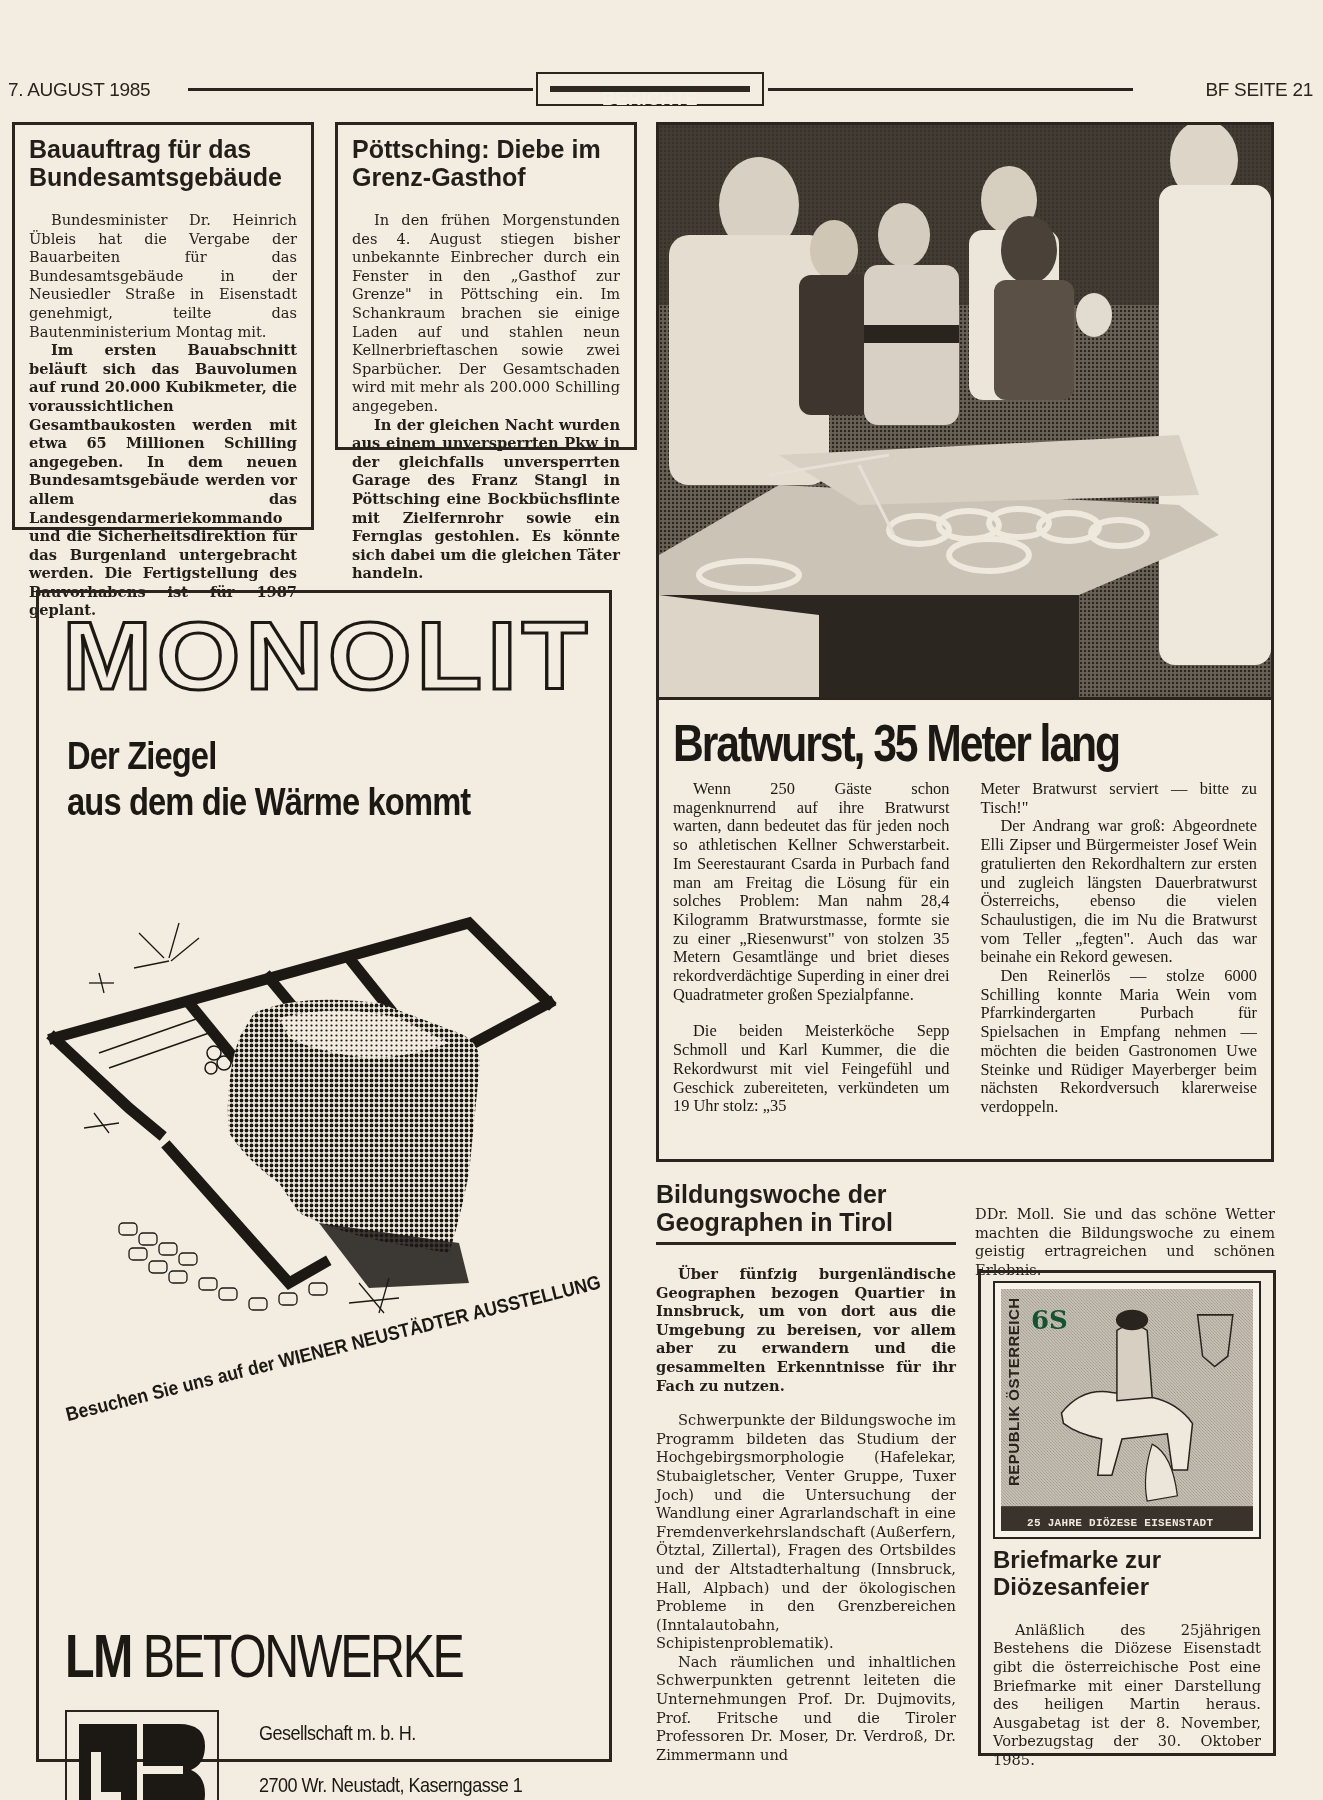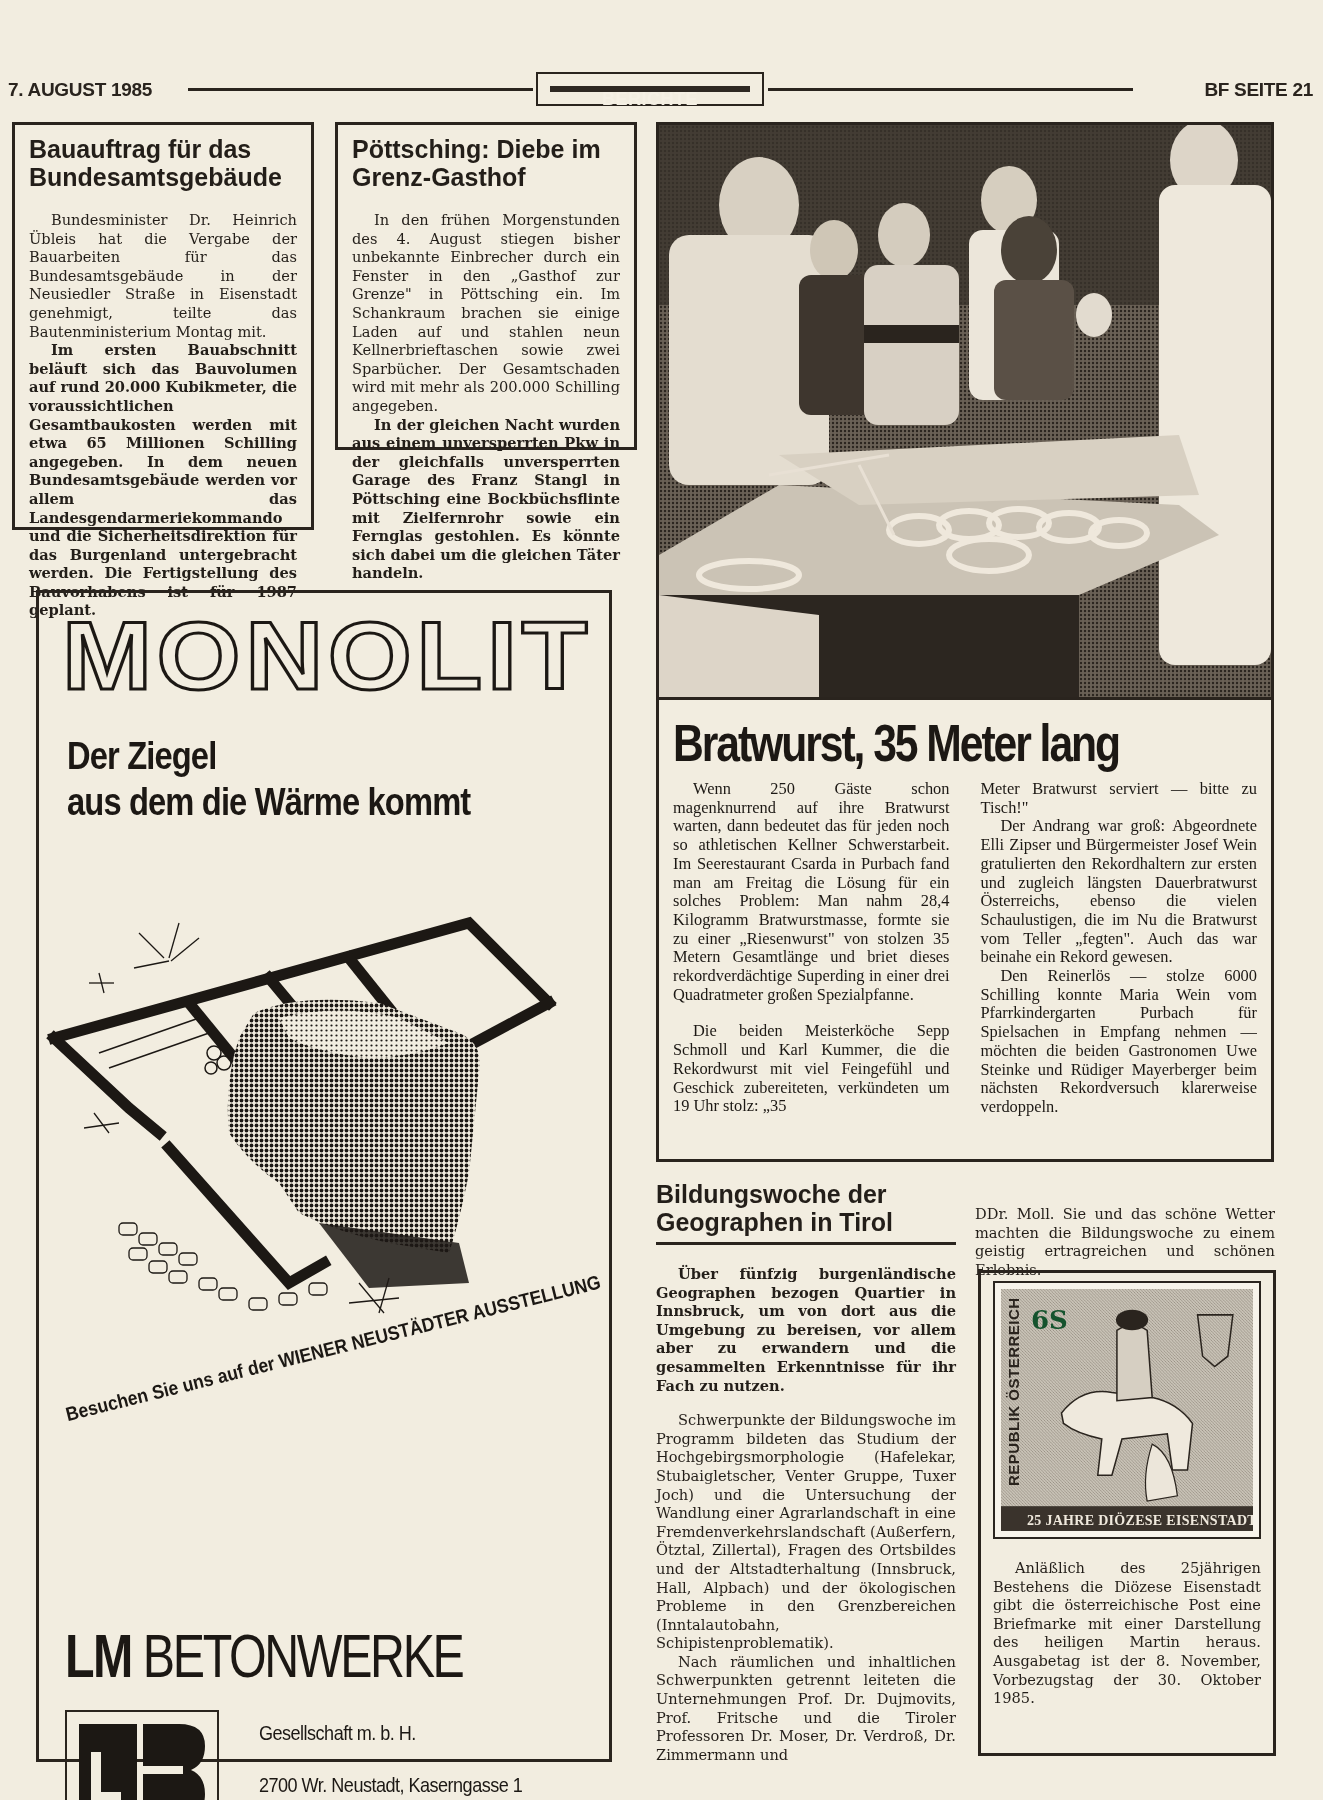--- a/index.html
+++ b/index.html
@@ -9,21 +9,21 @@
     color: #1c1814;
     font-family: "DejaVu Serif", serif;
     position: relative;
     overflow: hidden;
   }
   .abs { position: absolute; }
   
   #header { left: 8px; top: 72px; width: 1305px; height: 36px; }
   .hdr-date, .hdr-page {
     position: absolute; top: 7px; font-family: "Liberation Sans", sans-serif;
-    font-size: 19px; letter-spacing: -0.3px; color: #2a241e; font-weight: bold;
+    font-size: 19px; letter-spacing: -0.3px; color: #2a241e;
   }
   .hdr-date { left: 0; }
   .hdr-page { right: 0; }
   .hdr-line { position: absolute; top: 16px; height: 3px; background: #2a241e; }
   .hdr-badge {
     position: absolute; left: 528px; top: 0; width: 228px; height: 34px;
     border: 2px solid #2a241e; padding: 12px; background: #f2ede0;
   }
   .hdr-badge-inner {
     width: 100%; height: 100%; background: #2e2822; color: #f5f0e4;
@@ -224,23 +224,24 @@
         <path d="M60 120 Q80 95 110 100 L150 105 Q175 110 190 130 L185 175 L170 175 L165 140 L120 145 L110 180 L96 180 L100 145 Q75 140 62 130 Z" fill="#efe9dd" stroke="#2a241e" stroke-width="1.5"></path>
         <path d="M115 40 Q130 30 145 40 L150 105 L115 108 Z" fill="#d6cfc2" stroke="#2a241e" stroke-width="1.5"></path>
         <ellipse cx="130" cy="30" rx="16" ry="10" fill="#2a241e"></ellipse>
         <path d="M150 150 Q170 160 175 200 L145 205 Q140 180 150 150 Z" fill="#ece6da" stroke="#2a241e" stroke-width="1.2"></path>
 
         <path d="M195 25 L230 25 L225 65 L212 75 L200 65 Z" fill="none" stroke="#2a241e" stroke-width="1.5"></path>
         <rect x="0" y="210" width="250" height="24" fill="#3a332c"></rect>
       </svg>
       <span style="position:absolute; left:4px; top:8px; writing-mode:vertical-rl; transform:rotate(180deg); font-family:'Liberation Sans',sans-serif; font-weight:bold; font-size:15px; color:#2a241e; letter-spacing:0.5px; height:220px; text-align:right;">REPUBLIK ÖSTERREICH</span>
       <span style="position:absolute; left:30px; top:16px; font-family:'DejaVu Serif',serif; font-size:26px; color:#14532d; font-weight:bold;">6S</span>
-      <span style="position:absolute; left:26px; bottom:2px; font-family:Liberation Serif, serif; font-weight:bold; font-size:14px; color:#efe9dd; letter-spacing:0.3px; white-space:nowrap;">25 JAHRE DIÖZESE EISENSTADT</span>
+      <span style="position:absolute; left:26px; bottom:2px; font-family:Liberation Mono, monospace; font-weight:bold; font-size:11px; color:#efe9dd; letter-spacing:0.3px; white-space:nowrap;">25 JAHRE DIÖZESE EISENSTADT</span>
     </div>
   </div>
+  <div class="headline-sans">Briefmarke zur Diözesanfeier</div>
   <div class="body-text">
     <p>Anläßlich des 25jährigen Bestehens die Diözese Eisenstadt gibt die österreichische Post eine Briefmarke mit einer Darstellung des heiligen Martin heraus. Ausgabetag ist der 8. November, Vorbezugstag der 30. Oktober 1985.</p>
   </div>
 </div>
 
 <div id="ad" class="abs">
   <svg class="monolit-logo" width="540" height="86" viewBox="0 0 540 86">
     <text x="270" y="78" text-anchor="middle" font-family="Liberation Sans, sans-serif" font-weight="bold" font-size="96" letter-spacing="4" fill="#f2ede0" stroke="#1c1814" stroke-width="3" textLength="530" lengthAdjust="spacingAndGlyphs">MONOLIT</text>
   </svg>
   <div class="ad-slogan">

